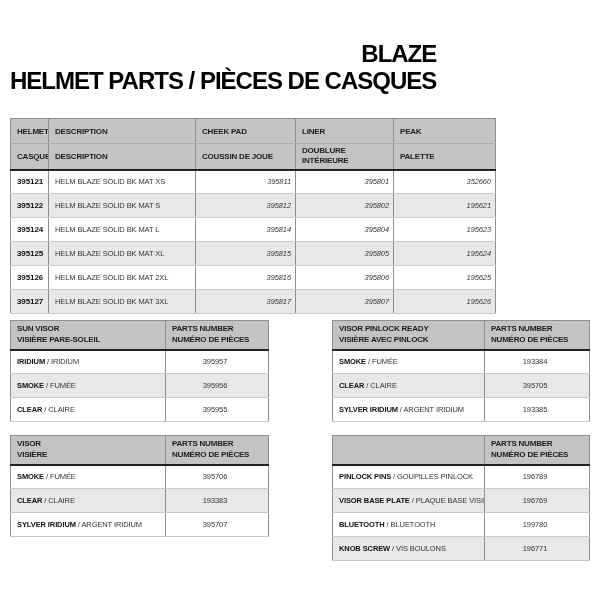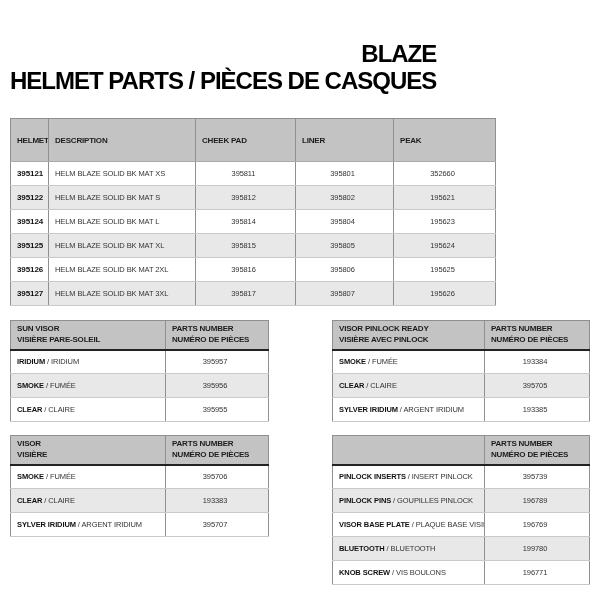--- a/index.html
+++ b/index.html
@@ -28,32 +28,32 @@
   .main-table {
     position: absolute; left: 10px; top: 118px; width: 485px;
     border: 1px solid #8f8f8f;
   }
   .main-table th {
     background: #c3c3c3; text-align: left; font-weight: 700;
     font-size: 8px; letter-spacing: -0.2px;
     padding: 2px 4px 2px 6px; border-left: 1px solid #8f8f8f;
     vertical-align: middle; color: #1c1c1c;
   }
-  .main-table tr.hdr-en th { height: 43px; border-bottom: 1px solid #aaaaaa; }
+  .main-table tr.hdr-en th { height: 25px; border-bottom: 1px solid #aaaaaa; }
   .main-table tr.hdr-fr th { height: 26px; border-bottom: 2px solid #222222; }
   .main-table th.wrap { white-space: pre-line; line-height: 1.25; }
   .main-table td {
     height: 24px; font-size: 7.5px; letter-spacing: -0.1px;
     border-left: 1px solid #8f8f8f; border-bottom: 1px solid #c9c9c9;
     padding: 1px 4px 1px 6px; vertical-align: middle; color: #333;
     white-space: nowrap;
   }
   .main-table tr:nth-child(even) td { background: #e8e8e8; }
   .main-table td.code { font-weight: 700; font-size: 8px; color: #111; }
-  .main-table td.num { text-align: center; padding-left: 0; }
+  .main-table td.num { text-align: right; padding-left: 0; font-style: italic; }
   .main-table th:first-child, .main-table td:first-child { border-left: none; }
 
   
   .sub-table { position: absolute; border: 1px solid #8f8f8f; }
   .sub-table th {
     background: #c3c3c3; text-align: left; font-weight: 700;
     font-size: 8px; letter-spacing: -0.2px; line-height: 1.35;
     padding: 3px 4px 3px 6px; border-left: 1px solid #8f8f8f;
     border-bottom: 2px solid #222222; height: 17px;
     vertical-align: middle; color: #1c1c1c;
@@ -94,20 +94,28 @@
         <col style="width:102px">
     </colgroup>
     <thead>
       <tr class="hdr-en">
         <th>HELMET</th>
         <th>DESCRIPTION</th>
         <th>CHEEK PAD</th>
         <th>LINER</th>
         <th>PEAK</th>
       </tr>
+      <tr class="hdr-fr">
+        <th>CASQUE</th>
+        <th>DESCRIPTION</th>
+        <th>COUSSIN DE JOUE</th>
+        <th class="wrap">DOUBLURE
+INTÉRIEURE</th>
+        <th>PALETTE</th>
+      </tr>
     </thead>
     <tbody>
       <tr>
         <td class="code">395121</td>
         <td>HELM BLAZE SOLID BK MAT XS</td>
         <td class="num">395811</td>
         <td class="num">395801</td>
         <td class="num">352660</td>
       </tr>
       <tr>
@@ -259,24 +267,20 @@
           <div></div>
         </th>
         <th>
           <div>PARTS NUMBER</div>
           <div>NUMÉRO DE PIÈCES</div>
         </th>
       </tr>
     </thead>
     <tbody>
       <tr>
-        <td><span class="b">PINLOCK INSERTS</span><span class="sep"> / </span><span>INSERT PINLOCK</span></td>
-        <td class="num">395739</td>
-      </tr>
-      <tr>
         <td><span class="b">PINLOCK PINS</span><span class="sep"> / </span><span>GOUPILLES PINLOCK</span></td>
         <td class="num">196789</td>
       </tr>
       <tr>
         <td><span class="b">VISOR BASE PLATE</span><span class="sep"> / </span><span>PLAQUE BASE VISIÈRE</span></td>
         <td class="num">196769</td>
       </tr>
       <tr>
         <td><span class="b">BLUETOOTH</span><span class="sep"> / </span><span>BLUETOOTH</span></td>
         <td class="num">199780</td>

